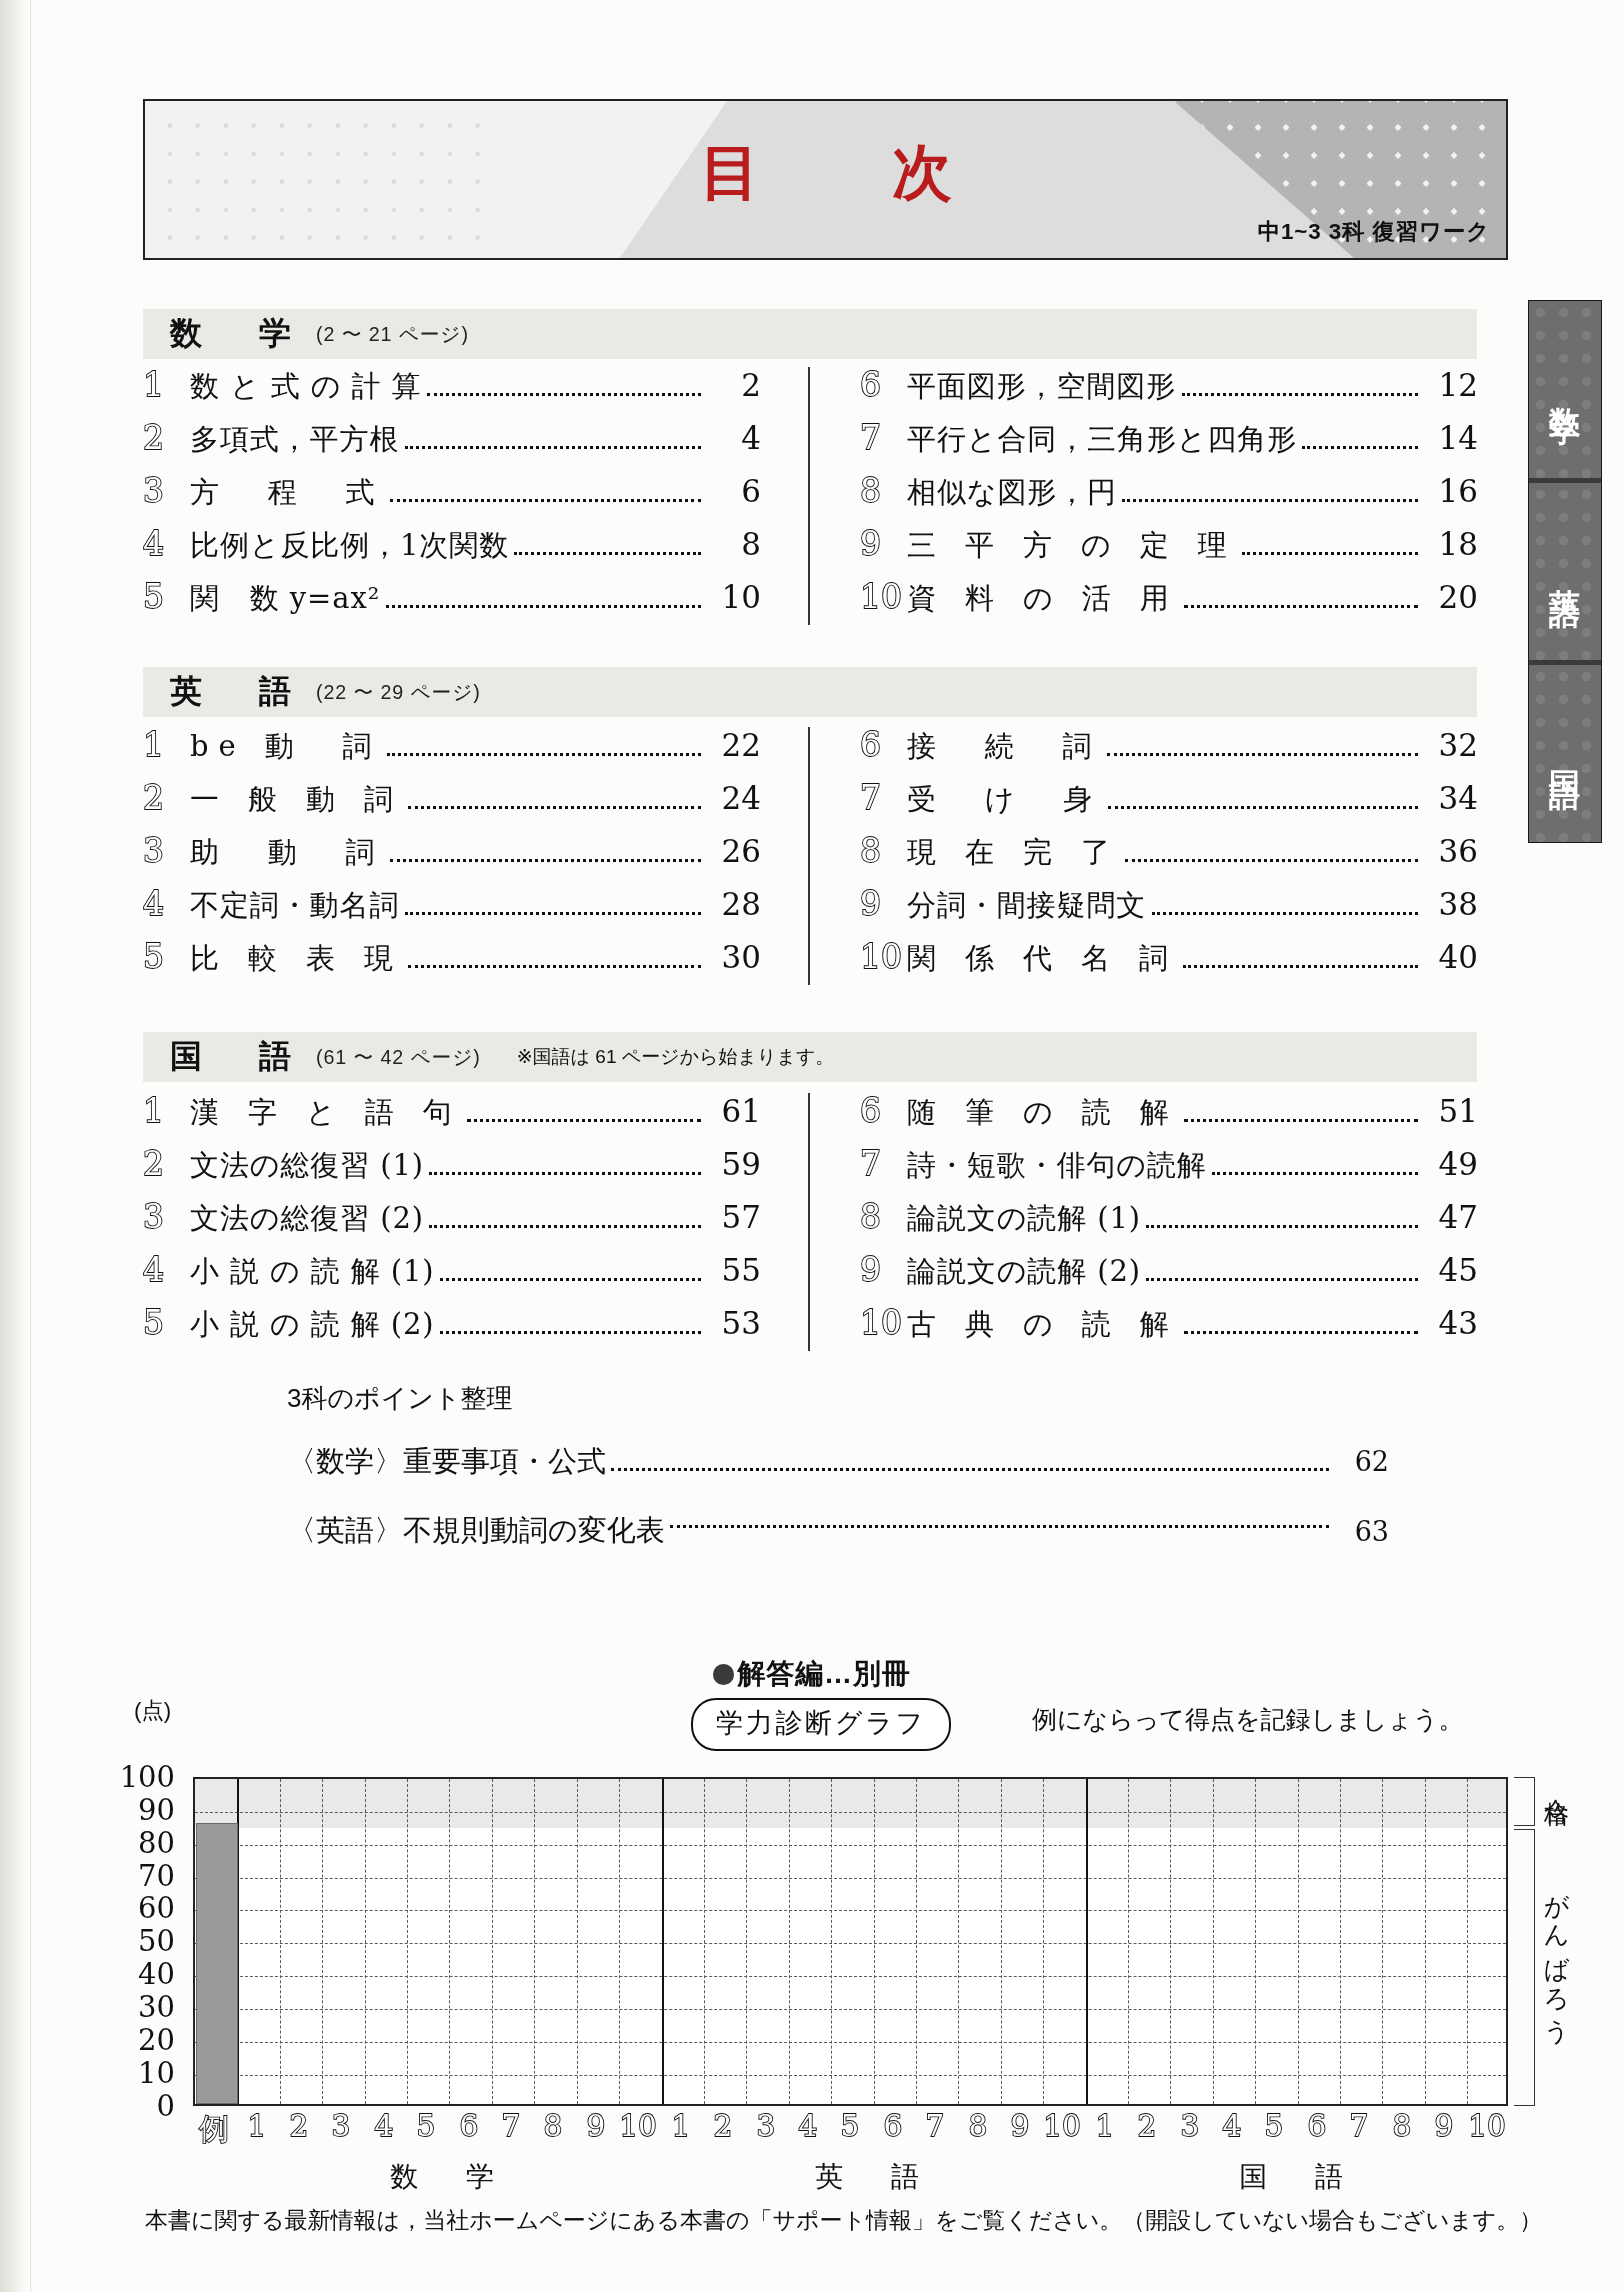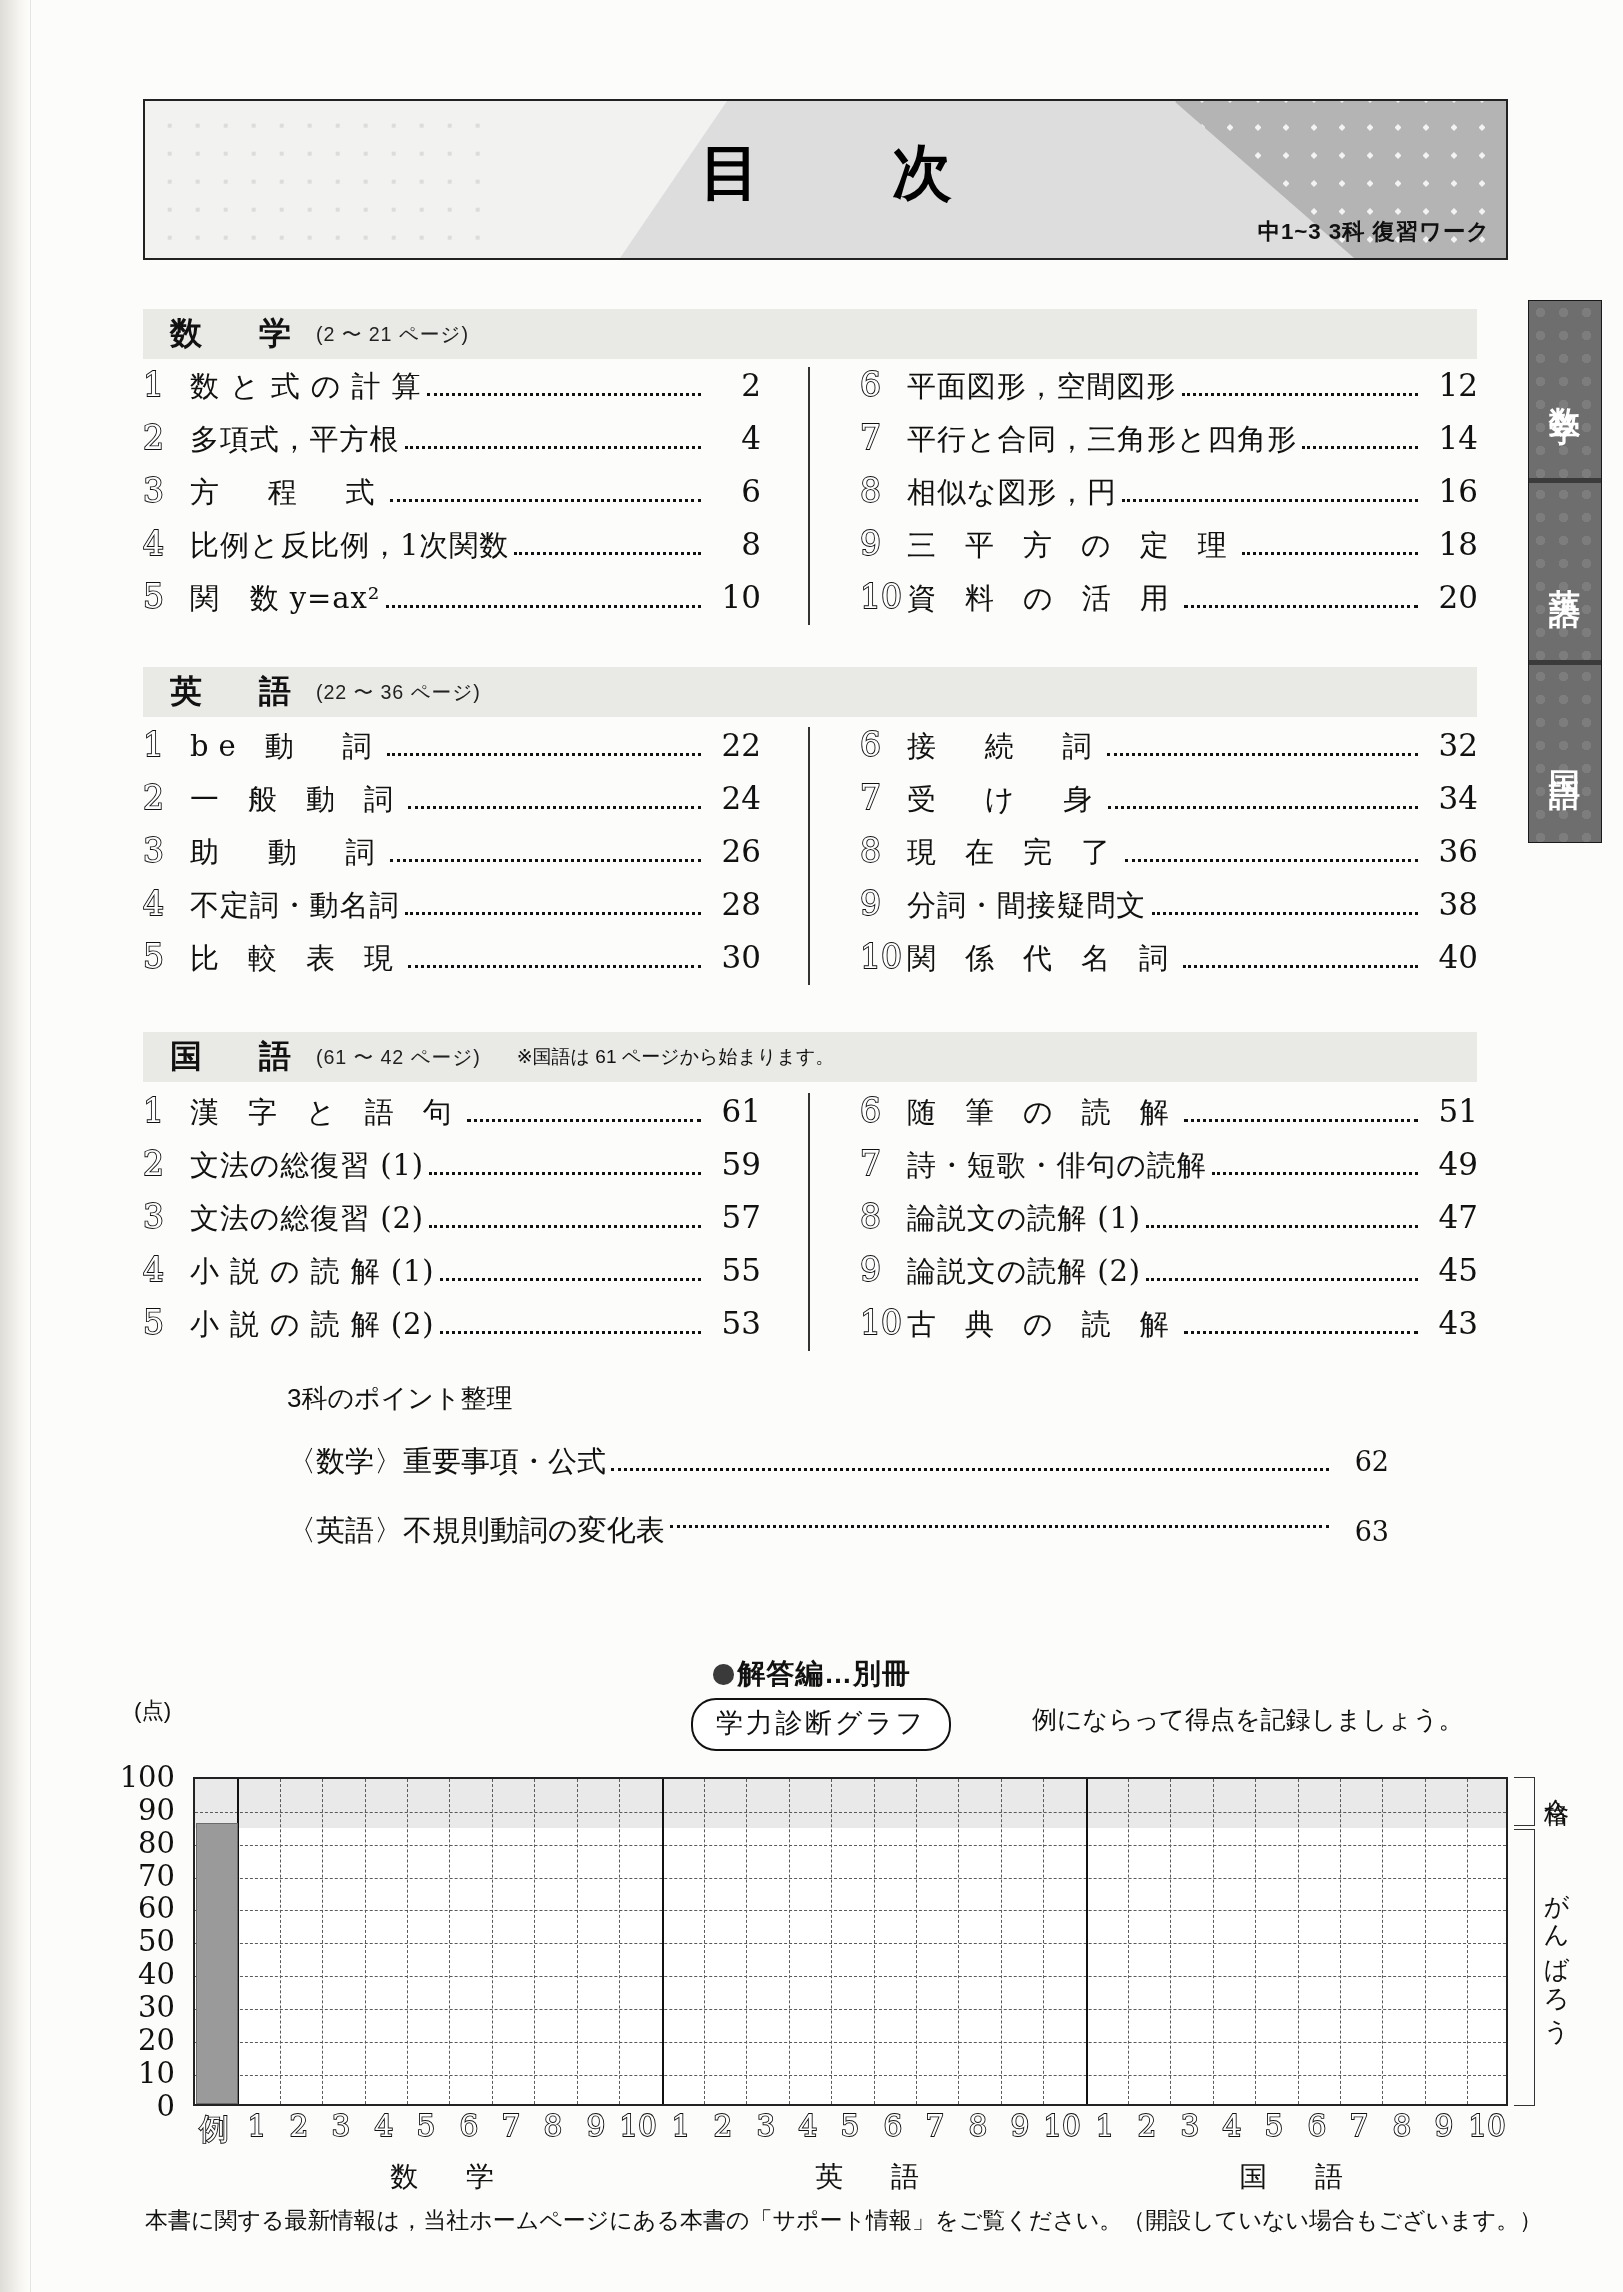--- a/index.html
+++ b/index.html
@@ -49,21 +49,21 @@
   .banner-dots-right{
     position:absolute;left:922px;top:0;width:439px;height:100%;
     background-image:radial-gradient(#f3f3f3 2.7px, transparent 2.8px);
     background-size:28px 28px;
     background-position:9px 12.5px;
     clip-path:polygon(107px 0, 439px 0, 439px 157px, 287px 157px);
   }
   .banner-title{
     position:absolute;left:555px;top:32px;
     font-family:"DejaVu Serif","Liberation Serif",serif;
-    font-size:60px;letter-spacing:36px;font-weight:600;color:#000000;
+    font-size:60px;letter-spacing:36px;font-weight:600;color:#b91c1c;
   }
   .banner-sub{
     position:absolute;right:16px;bottom:10.7px;
     font-size:22.4px;font-weight:600;color:#111;letter-spacing:0.9px;
   }
 
   
   .sidetabs{
     position:absolute;left:1528px;top:300px;width:72px;
     border:1.8px solid #1a1a1a;
@@ -351,21 +351,21 @@
     <div class="toc-row">
       <span class="toc-num">10</span>
       <span class="toc-title sp">資 料 の 活 用</span>
       <span class="toc-dots"></span>
       <span class="toc-page">20</span>
     </div>
   </div>
 
   <div class="sec-head" style="top:667px;">
     <span class="sh-name">英　語</span>
-    <span class="sh-range">(22 〜 36 ページ)</span>
+    <span class="sh-range">(22 〜 29 ページ)</span>
   </div>
   <div class="col-div" style="left:808px;top:727px;height:258px;"></div>
 
   <div class="toc-col" style="left:143px;top:727px;">
     <div class="toc-row">
       <span class="toc-num">1</span>
       <span class="toc-title sp">be 動　詞</span>
       <span class="toc-dots"></span>
       <span class="toc-page">22</span>
     </div>

